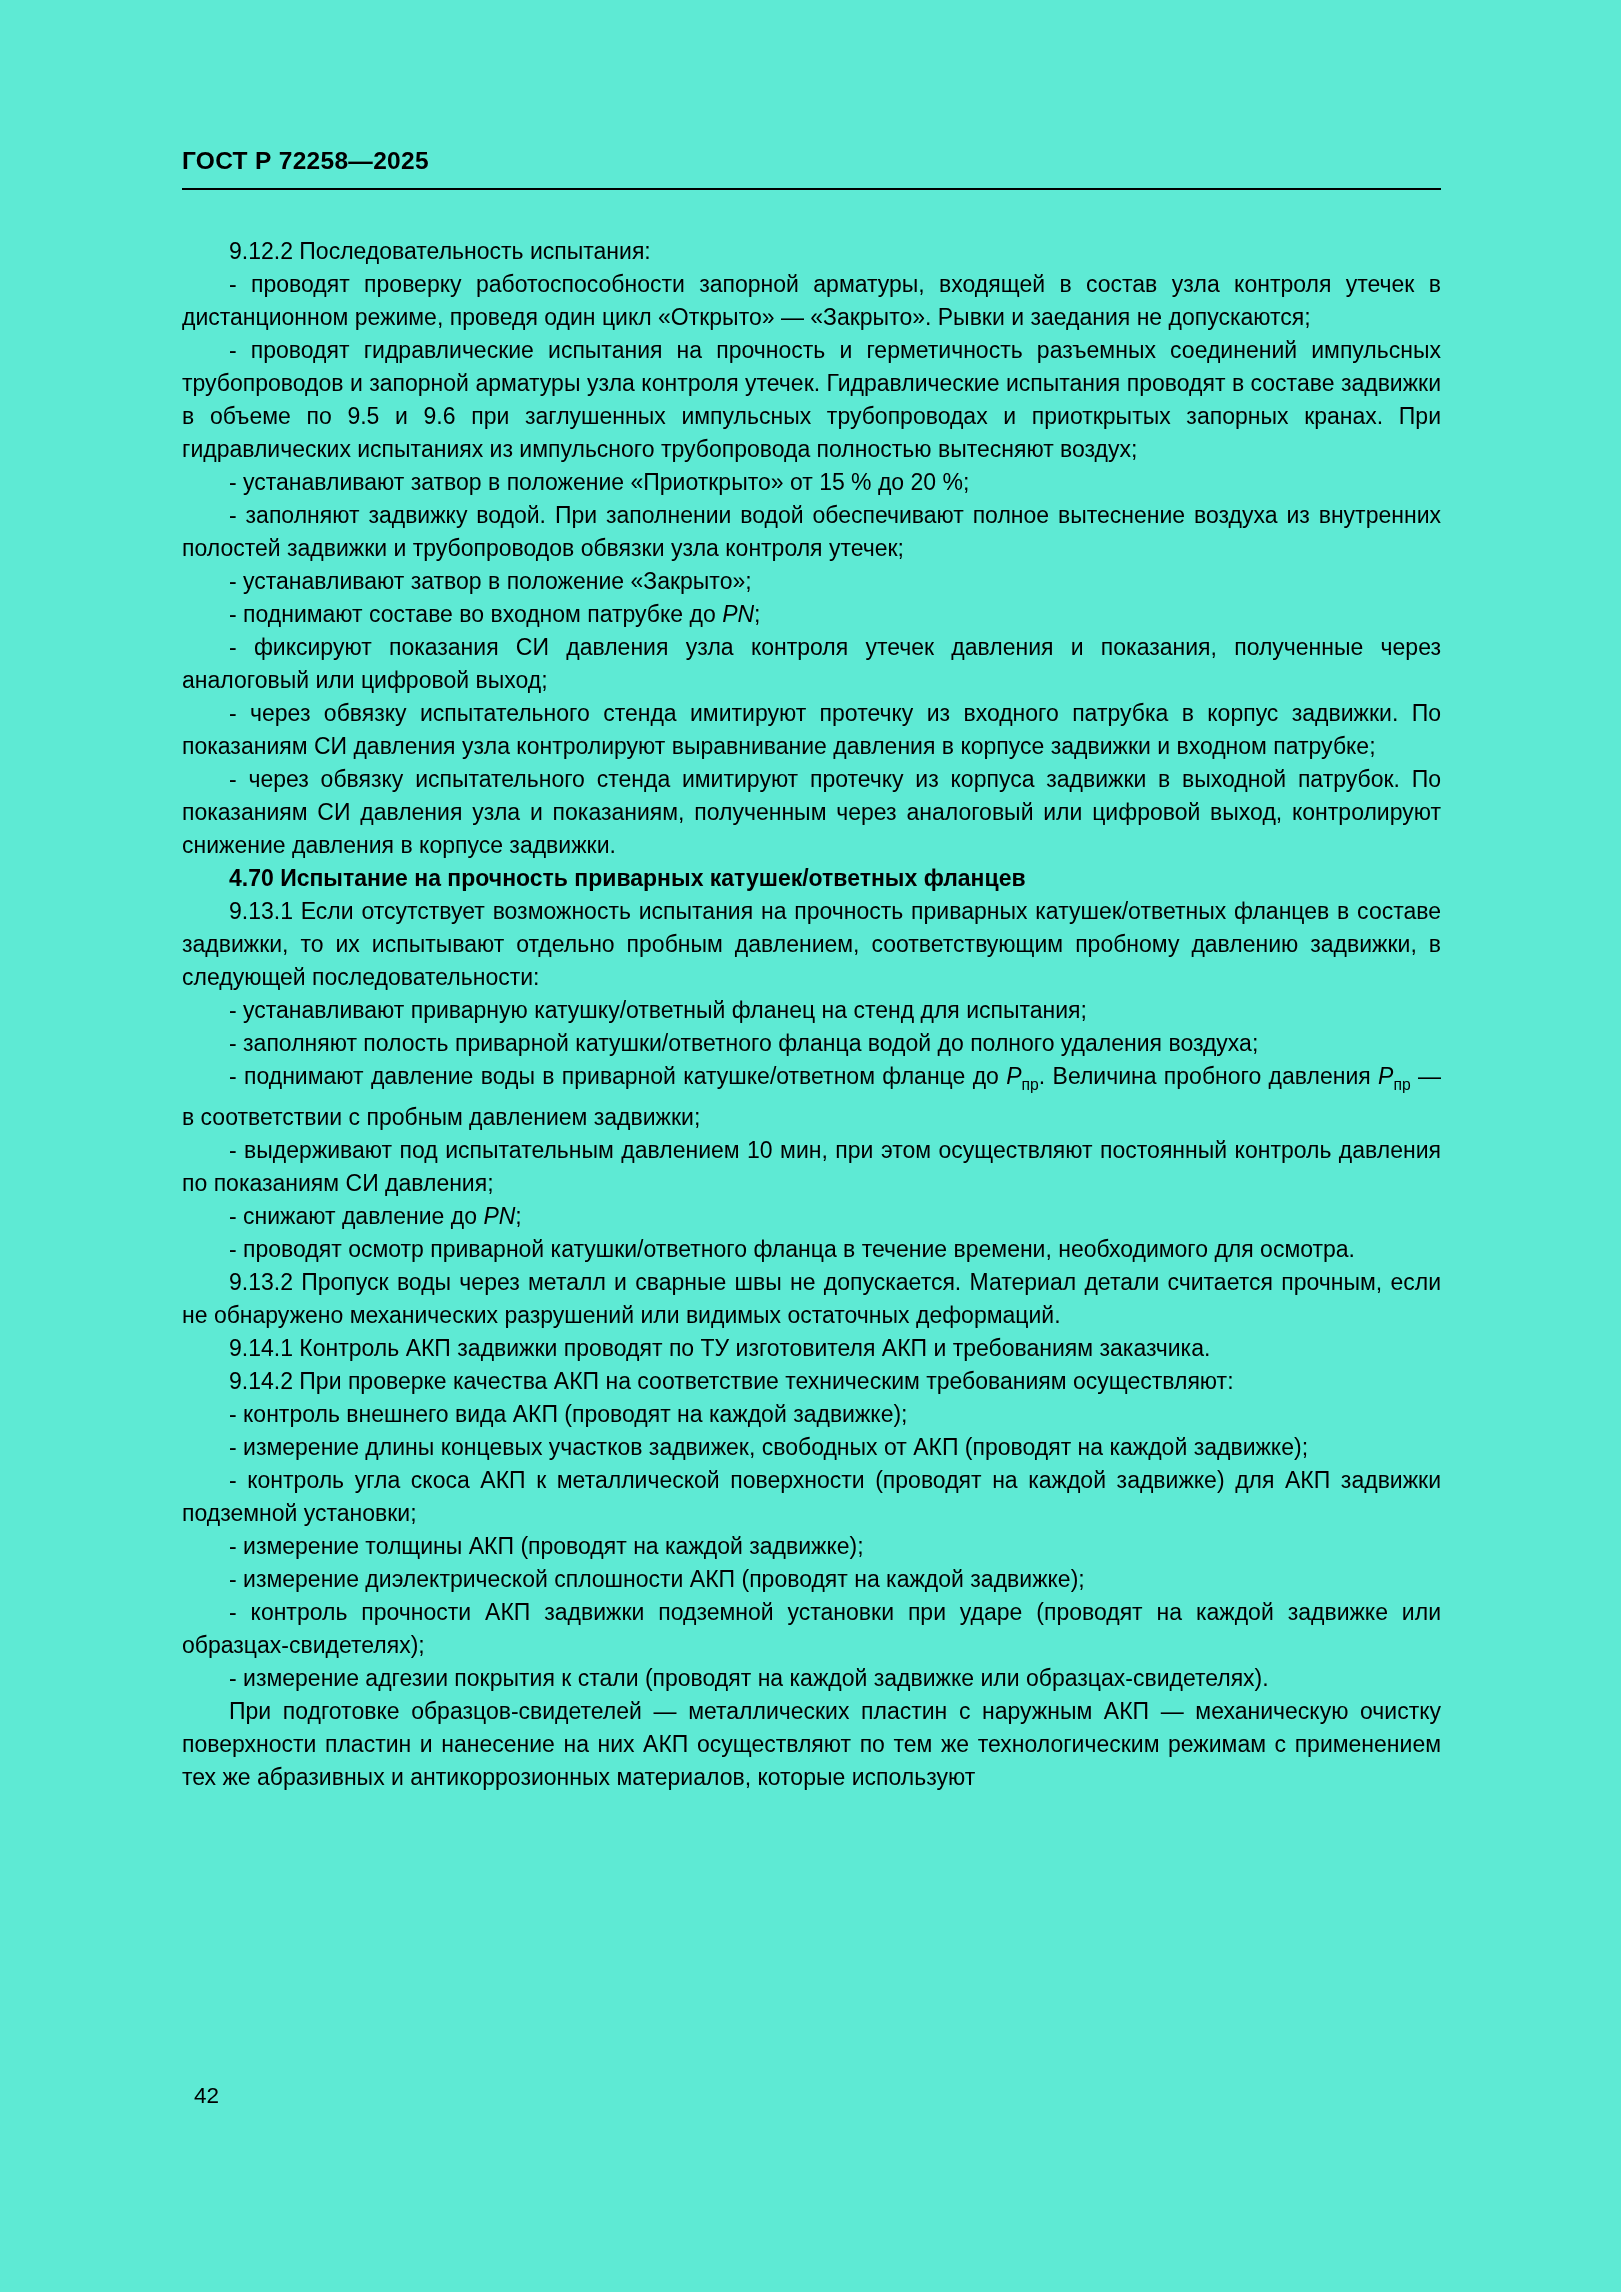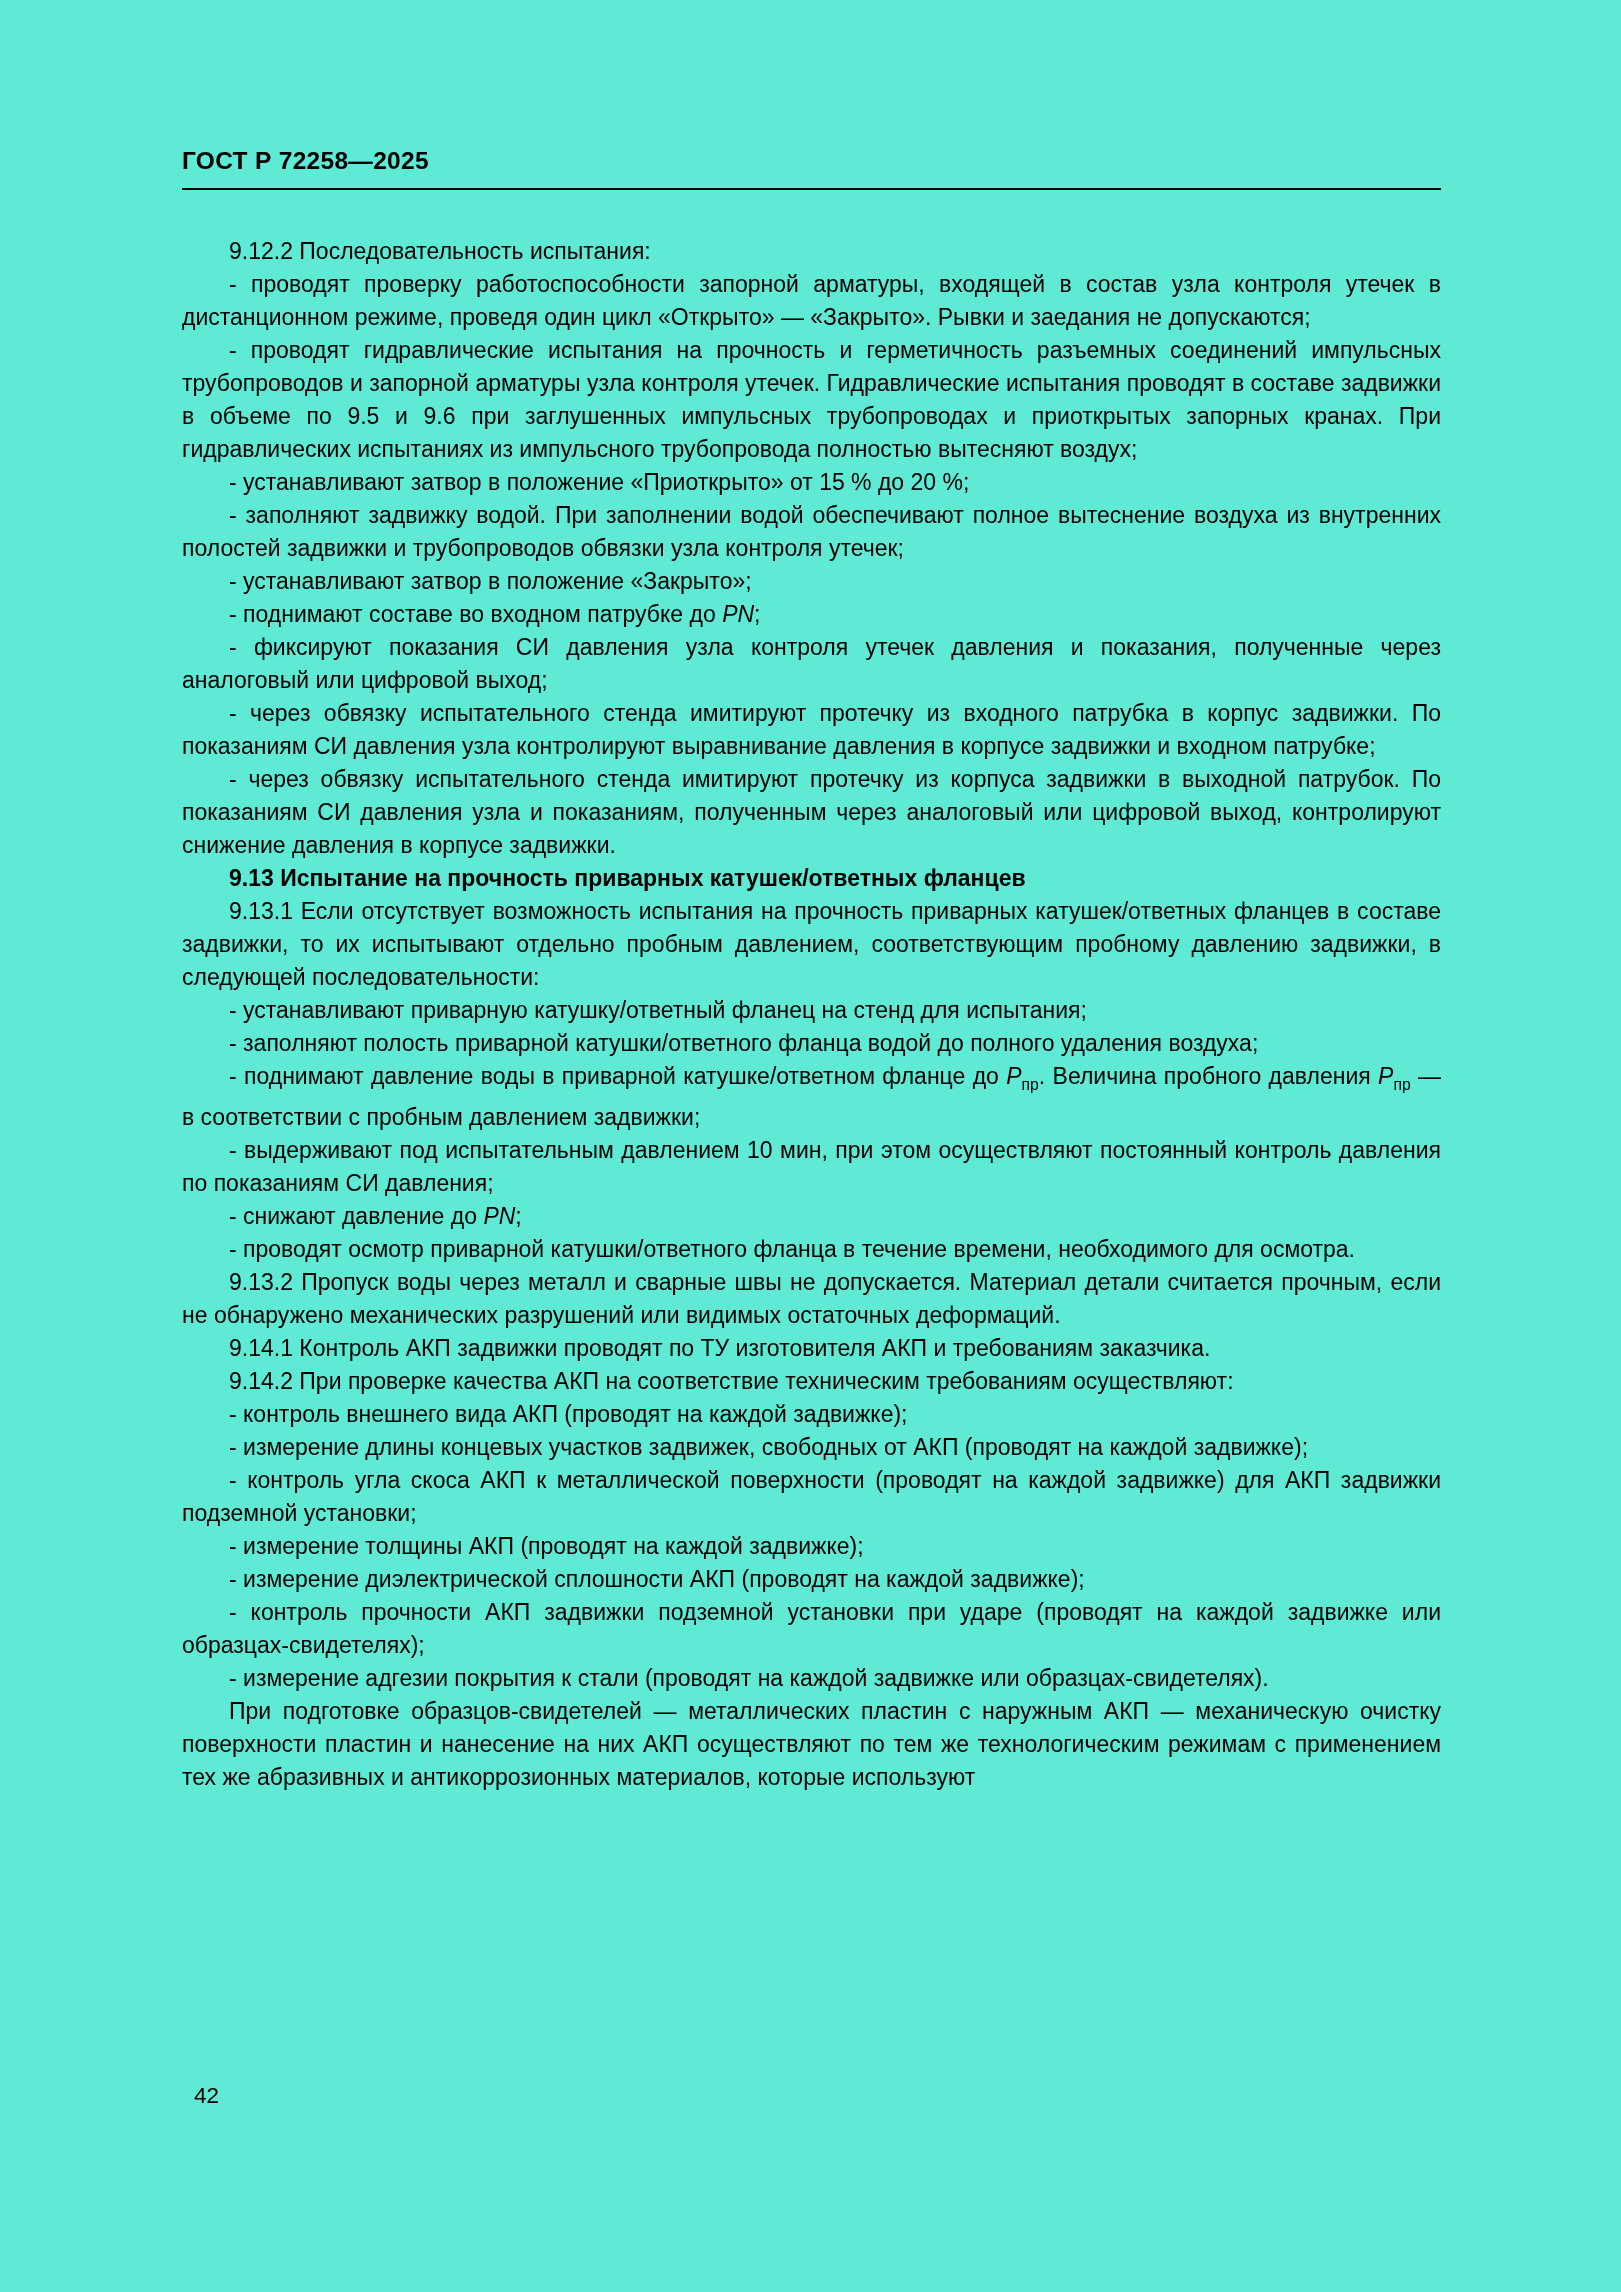--- a/index.html
+++ b/index.html
@@ -97,21 +97,21 @@
     <p class="dash">- проводят проверку работоспособности запорной арматуры, входящей в состав узла контроля утечек в дистанционном режиме, проведя один цикл «Открыто» — «Закрыто». Рывки и заедания не допускаются;</p>
     <p class="dash">- проводят гидравлические испытания на прочность и герметичность разъемных соединений импульсных трубопроводов и запорной арматуры узла контроля утечек. Гидравлические испытания проводят в составе задвижки в объеме по 9.5 и 9.6 при заглушенных импульсных трубопроводах и приоткрытых запорных кранах. При гидравлических испытаниях из импульсного трубопровода полностью вытесняют воздух;</p>
     <p class="dash">- устанавливают затвор в положение «Приоткрыто» от 15 % до 20 %;</p>
     <p class="dash">- заполняют задвижку водой. При заполнении водой обеспечивают полное вытеснение воздуха из внутренних полостей задвижки и трубопроводов обвязки узла контроля утечек;</p>
     <p class="dash">- устанавливают затвор в положение «Закрыто»;</p>
     <p class="dash"><span>- поднимают составе во входном патрубке до </span><span class="italic">PN</span><span>;</span></p>
     <p class="dash">- фиксируют показания СИ давления узла контроля утечек давления и показания, полученные через аналоговый или цифровой выход;</p>
     <p class="dash">- через обвязку испытательного стенда имитируют протечку из входного патрубка в корпус задвижки. По показаниям СИ давления узла контролируют выравнивание давления в корпусе задвижки и входном патрубке;</p>
     <p class="dash">- через обвязку испытательного стенда имитируют протечку из корпуса задвижки в выходной патрубок. По показаниям СИ давления узла и показаниям, полученным через аналоговый или цифровой выход, контролируют снижение давления в корпусе задвижки.</p>
 
-    <h2 class="sec gap-before gap-after">9.13 Испытание на прочность приварных катушек/ответных фланцев</h2>
+    <h2 class="sec gap-before gap-after">4.70 Испытание на прочность приварных катушек/ответных фланцев</h2>
 
     <p class="ind">9.13.1 Если отсутствует возможность испытания на прочность приварных катушек/ответных фланцев в составе задвижки, то их испытывают отдельно пробным давлением, соответствующим пробному давлению задвижки, в следующей последовательности:</p>
     <p class="dash">- устанавливают приварную катушку/ответный фланец на стенд для испытания;</p>
     <p class="dash">- заполняют полость приварной катушки/ответного фланца водой до полного удаления воздуха;</p>
     <p class="dash"><span>- поднимают давление воды в приварной катушке/ответном фланце до </span><span class="italic">P</span><sub>пр</sub><span>. Величина пробного давления </span><span class="italic">P</span><sub>пр</sub><span> — в соответствии с пробным давлением задвижки;</span></p>
     <p class="dash">- выдерживают под испытательным давлением 10 мин, при этом осуществляют постоянный контроль давления по показаниям СИ давления;</p>
     <p class="dash"><span>- снижают давление до </span><span class="italic">PN</span><span>;</span></p>
     <p class="dash">- проводят осмотр приварной катушки/ответного фланца в течение времени, необходимого для осмотра.</p>
     <p class="ind">9.13.2 Пропуск воды через металл и сварные швы не допускается. Материал детали считается прочным, если не обнаружено механических разрушений или видимых остаточных деформаций.</p>
 

